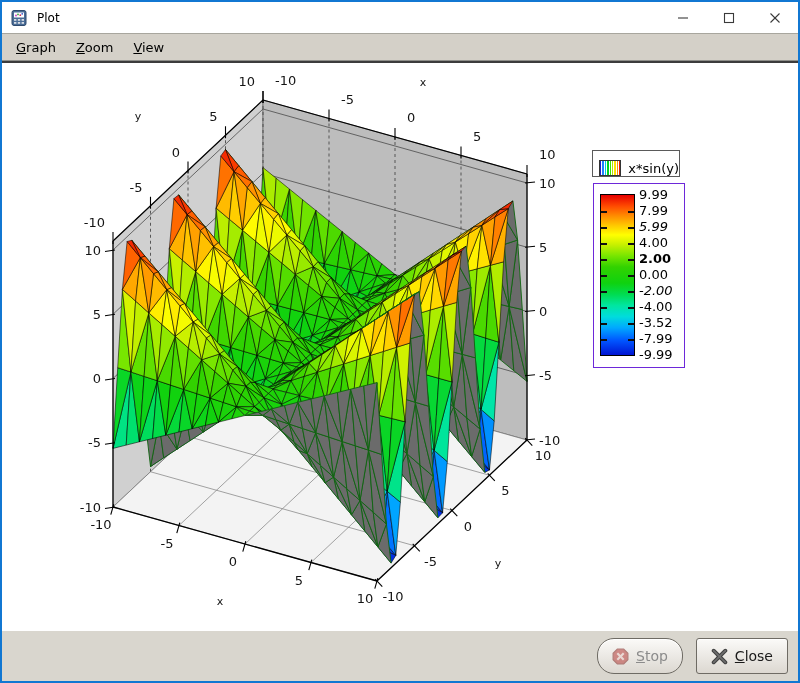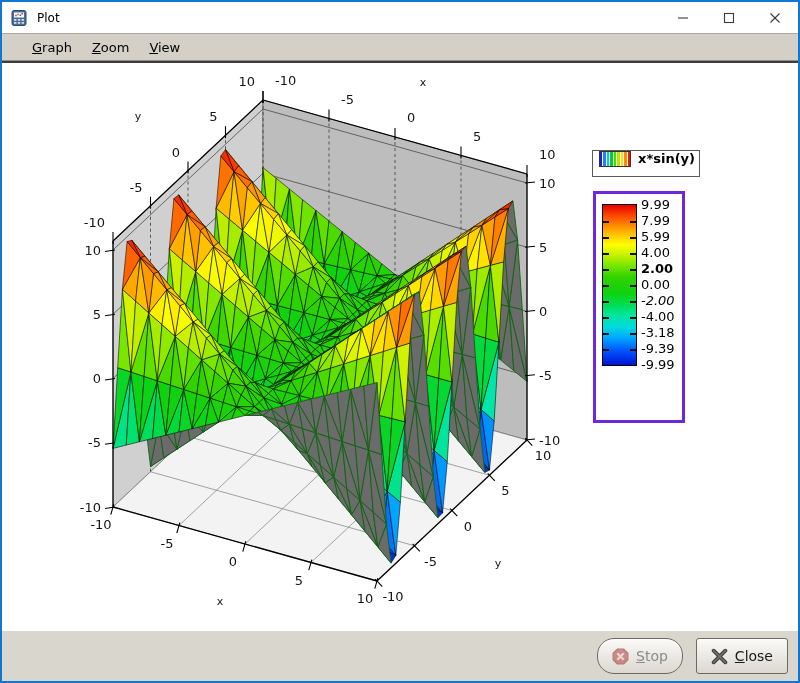--- a/index.html
+++ b/index.html
@@ -17,39 +17,39 @@
   .title { margin-left:10px; font-size:12px; color:#000; }
   .caption-buttons { margin-left:auto; display:flex; height:100%; }
   .cap-btn { width:46px; height:100%; display:flex; align-items:center; justify-content:center; }
   
   .menubar {
     height:30px; background:#d4d0c8; flex:0 0 auto;
     border-top:1px solid #a8a69e;
     border-bottom:2px solid #3c3c3c;
     box-shadow: inset 0 -1px 0 #8f8f8a;
     display:flex; align-items:center;
-    padding-left:20px;
+    padding-left:4px;
   }
   .menu-item { font-size:13px; color:#000; padding:4px 10px; cursor:default; }
   .mn { text-decoration:underline; }
   
   .plot-area { position:relative; flex:1 1 auto; background:#ffffff; overflow:hidden; }
   #plot3d { position:absolute; left:0; top:0; width:796px; height:568px; }
   .legend-box {
-    position:absolute; left:590px; top:87px; width:108px; height:27px;
+    position:absolute; left:590px; top:87px; width:88px; height:27px;
     background:#fff; border:1px solid #5a5a5a;
-    display:flex; align-items:flex-start; padding-left:6px;font-weight:bold;
+    display:flex; align-items:flex-end; padding-left:6px;
   }
   .legend-swatch { width:32px; height:16px; border:1px solid #333; display:flex; background:#fff; }
   .legend-swatch i { flex:1 1 auto; margin-right:1px; }
   .legend-swatch i:last-child { margin-right:0; }
   .legend-label { font-size:13px; margin-left:7px; color:#000; }
   .colorbar-box {
-    position:absolute; left:591px; top:128px; width:92px; height:232px;
-    background:#fff; border:3px solid #6d28d9;
+    position:absolute; left:591px; top:120px; width:92px; height:185px;
+    background:#fff; border:1px solid #6d28d9;
   }
   .cbar-bar { position:absolute; left:6px; top:10px; width:35px; height:162px; border:1px solid #000; }
   .cbar-tick { position:absolute; height:2px; width:6px; background:#111; }
   .cbar-label { position:absolute; left:45px; font-size:13px; color:#000; line-height:15px; }
   
   .bottom-bar {
     height:50px; flex:0 0 auto; background:#d9d6ce;
     display:flex; align-items:center; justify-content:flex-end;
     gap:13px; padding-right:10px;
   }
@@ -1535,28 +1535,28 @@
           <div class="cbar-tick" style="top: 96px; left: 27px;"></div>
           <div class="cbar-tick" style="top: 112px; left: 0px;"></div>
           <div class="cbar-tick" style="top: 112px; left: 27px;"></div>
           <div class="cbar-tick" style="top: 128px; left: 0px;"></div>
           <div class="cbar-tick" style="top: 128px; left: 27px;"></div>
           <div class="cbar-tick" style="top: 144px; left: 0px;"></div>
           <div class="cbar-tick" style="top: 144px; left: 27px;"></div>
         </div>
     <div class="cbar-label" style="top: 3px;">9.99</div>
         <div class="cbar-label" style="top: 19px;">7.99</div>
-        <div class="cbar-label" style="top: 35px;">5.99</div>
+        <div class="cbar-label" style="top: 35px; font-style: italic;">5.99</div>
         <div class="cbar-label" style="top: 51px;">4.00</div>
         <div class="cbar-label" style="top: 67px; font-weight: bold;">2.00</div>
         <div class="cbar-label" style="top: 83px;">0.00</div>
         <div class="cbar-label" style="top: 99px; font-style: italic;">-2.00</div>
         <div class="cbar-label" style="top: 115px;">-4.00</div>
-        <div class="cbar-label" style="top: 131px;">-3.18</div>
-        <div class="cbar-label" style="top: 147px;">-9.39</div>
+        <div class="cbar-label" style="top: 131px;">-3.52</div>
+        <div class="cbar-label" style="top: 147px;">-7.99</div>
         <div class="cbar-label" style="top: 163px;">-9.99</div>
       </div>
   </div>
 
   <div class="bottom-bar">
     <button class="gtk-btn disabled" disabled="">
       <span class="btn-ico">
         <svg width="17" height="17" viewBox="0 0 16 16">
           <polygon points="5,1 11,1 15,5 15,11 11,15 5,15 1,11 1,5" fill="#c0605c" stroke="#96504c" stroke-width="1"></polygon>
           <line x1="5" y1="5" x2="11" y2="11" stroke="#e9d3cf" stroke-width="2"></line>

